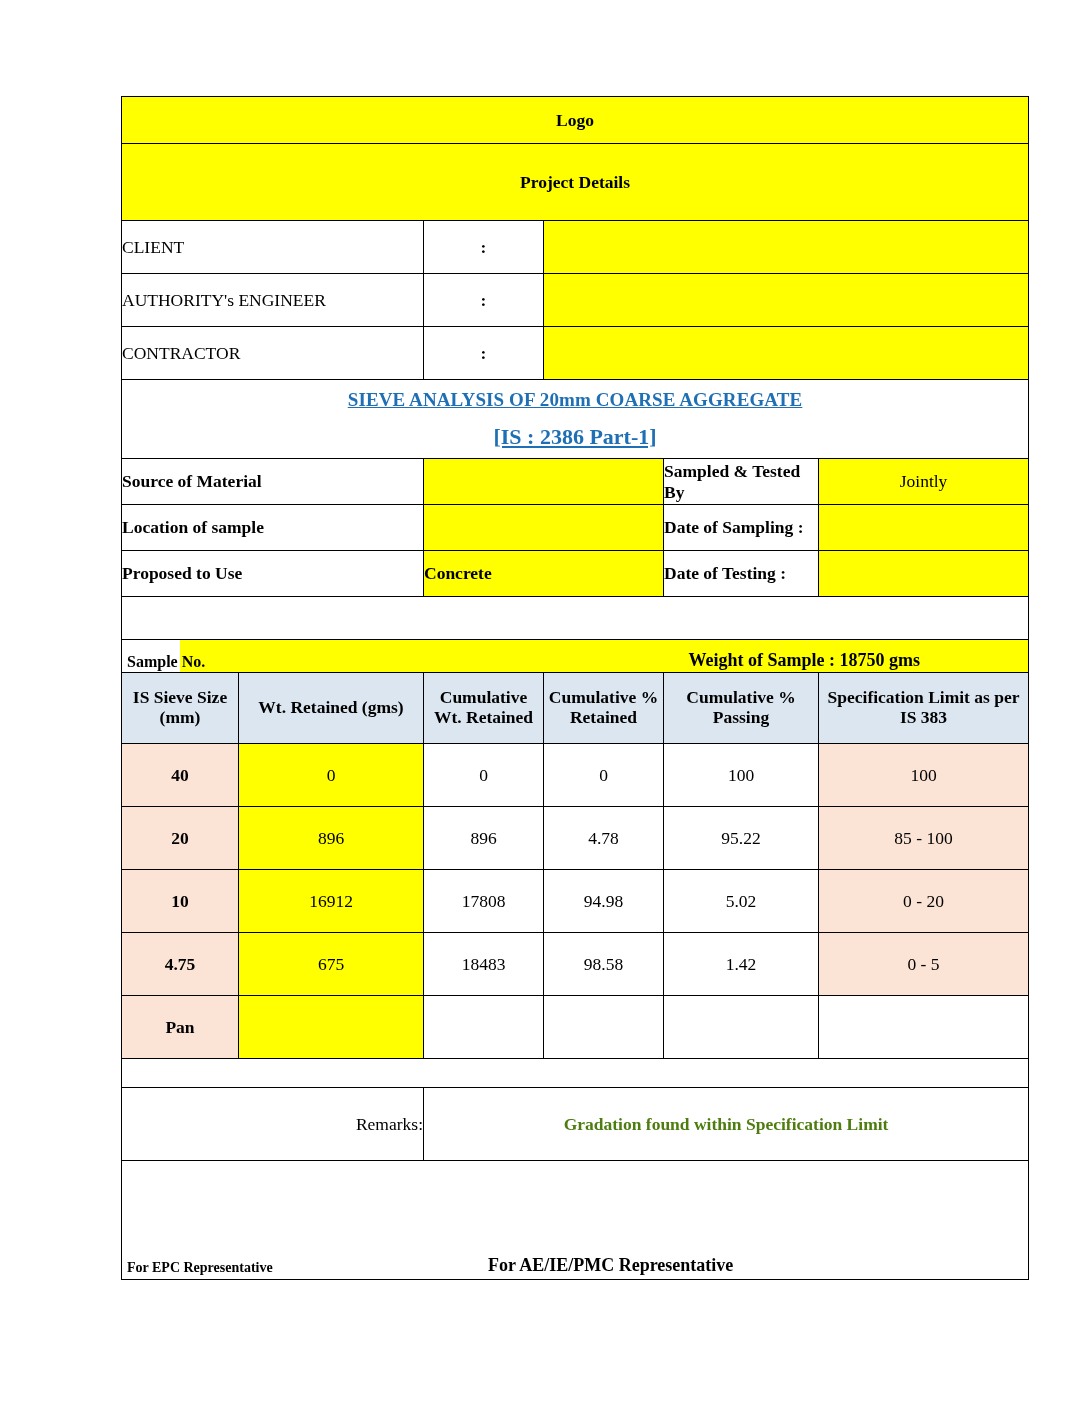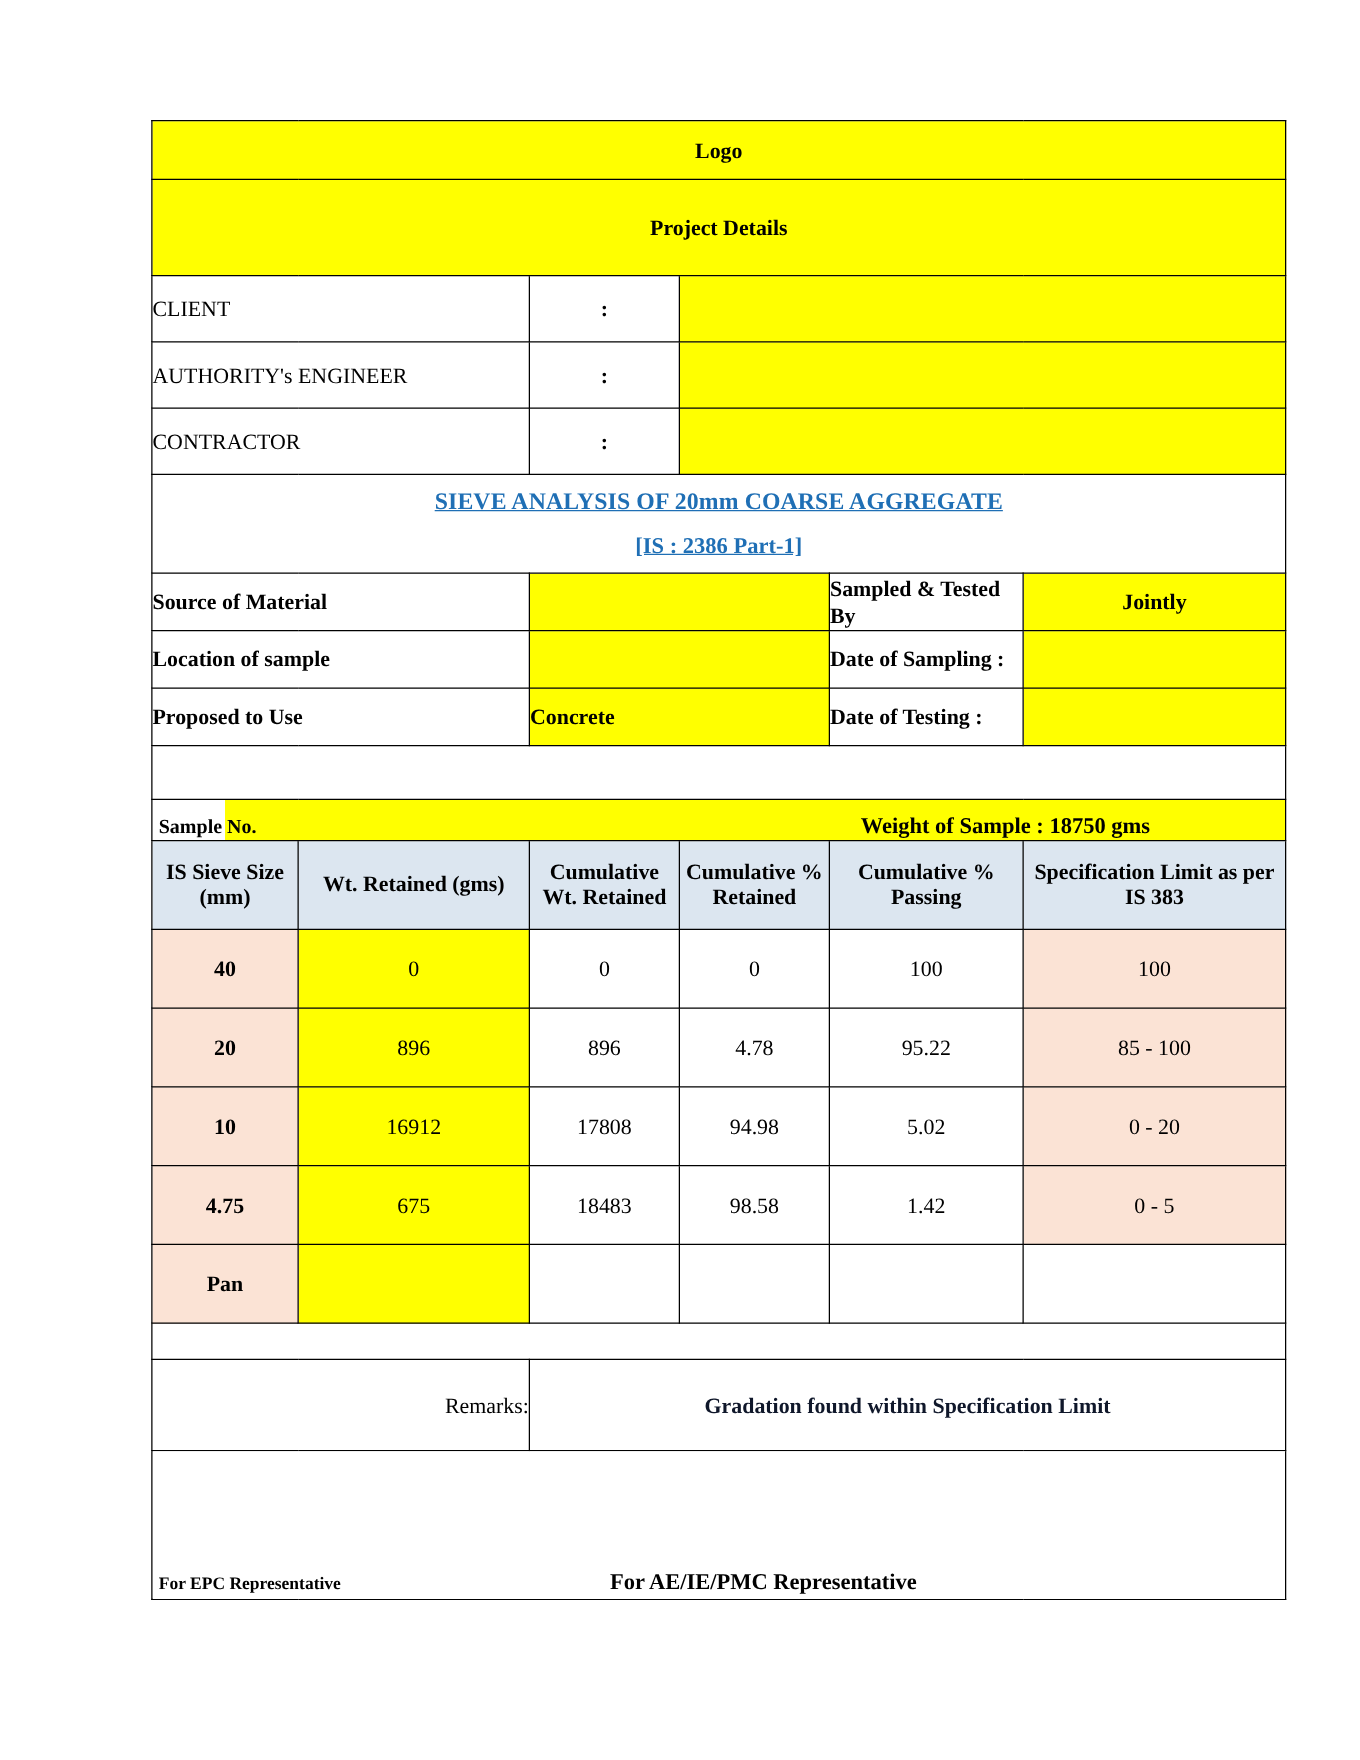--- a/index.html
+++ b/index.html
@@ -91,38 +91,38 @@
     font-weight: bold;
     font-size: 19px;
     text-decoration: underline;
     letter-spacing: .1px;
     margin-bottom: 13px;
   }
   .title-sub {
     display: block;
     color: #1F6FB5;
     font-weight: bold;
-    font-size: 18px;
+    font-size: 22px;
     text-decoration: underline;
   }
 
   
   .detail-label {
     height: 45px;
     font-weight: bold;
     font-size: 18px;
     padding-left: 7px;
   }
   .detail-val-left {
     font-weight: bold;
     font-size: 18px;
     padding-left: 7px;
   }
   .detail-val-ctr {
-    font-weight: bold;
+    font-weight: normal;
     font-size: 18px;
     text-align: center;
   }
 
   
   .spacer-row td { height: 42px; background: #FFFFFF; }
 
   
   .sample-band {
     height: 32px;
@@ -181,21 +181,21 @@
   .remarks-label {
     height: 72px;
     font-weight: normal;
     font-size: 18px;
     text-align: right;
   }
   .remarks-value {
     text-align: center;
     font-weight: bold;
     font-size: 18.5px;
-    color: #0f172a;
+    color: #4d7c0f;
   }
 
   
   .sign-cell {
     height: 118px;
     position: relative;
     background: #FFFFFF;
   }
   .sign-inner { position: relative; height: 118px; width: 100%; }
   .sign-a {

